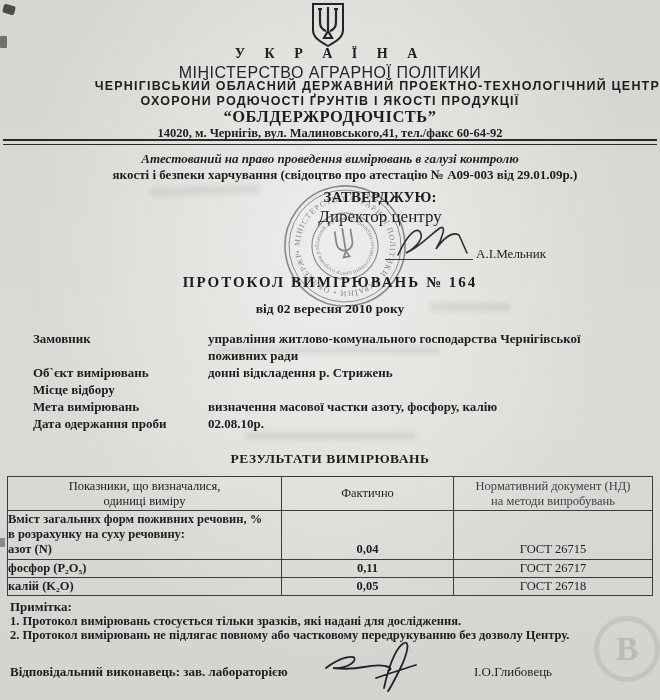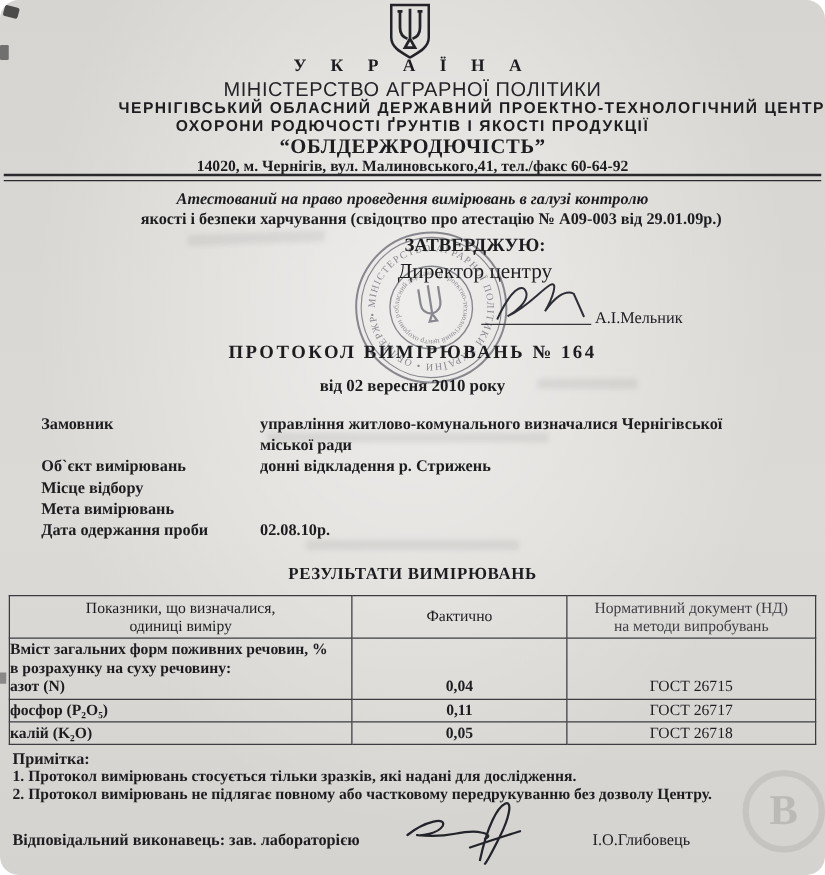--- a/index.html
+++ b/index.html
@@ -3,21 +3,20 @@
 <meta charset="utf-8">
 <style>
   html,body{margin:0;padding:0;}
   .page{
     position:relative; width:660px; height:700px; overflow:hidden;
     background:
       radial-gradient(ellipse at 50% 35%, rgba(255,255,255,0.55), rgba(255,255,255,0) 65%),
       linear-gradient(#d7d5d1, #dcdad6 60%, #d5d3cf);
     font-family:"Liberation Serif","DejaVu Serif",serif;
     color:#1d1d20;
-    border-radius:15px;
   }
   .abs{position:absolute;}
   .ctr{left:0; right:0; text-align:center;}
   
   .country{top:46px; font-size:14px; font-weight:bold; letter-spacing:8px;}
   .ministry{top:64px; font-family:"Liberation Sans","DejaVu Sans",sans-serif; font-size:16px; letter-spacing:0.5px; color:#242428;}
   .org1{top:79px; font-family:"Liberation Sans","DejaVu Sans",sans-serif; font-size:12.5px; font-weight:bold; letter-spacing:1.2px;text-align:right;}
   .org2{top:94px; font-family:"Liberation Sans","DejaVu Sans",sans-serif; font-size:12.5px; font-weight:bold; letter-spacing:1.2px;}
   .orgname{top:107px; font-size:16.5px; font-weight:bold; letter-spacing:0.5px;}
   .address{top:126px; font-size:12.5px; font-weight:bold;}
@@ -133,31 +132,32 @@
   </div>
   <div class="abs sigline"></div>
   <div class="abs appr-name">А.І.Мельник</div>
 
   <div class="abs ctr ptitle">ПРОТОКОЛ ВИМІРЮВАНЬ № 164</div>
   <div class="abs ctr pdate">від 02 вересня 2010 року</div>
 
   <div class="abs details">
     <div class="drow">
       <div class="dlab">Замовник</div>
-      <div class="dval">управління житлово-комунального визначалися Чернігівської міської ради</div>
+      <div class="dval">управління житлово-комунального господарства Чернігівської поживних ради</div>
     </div>
     <div class="drow">
       <div class="dlab">Об`єкт вимірювань</div>
       <div class="dval">донні відкладення р. Стрижень</div>
     </div>
     <div class="drow">
       <div class="dlab">Місце відбору</div>
     </div>
     <div class="drow">
       <div class="dlab">Мета вимірювань</div>
+      <div class="dval">визначення масової частки азоту, фосфору, калію</div>
     </div>
     <div class="drow">
       <div class="dlab">Дата одержання проби</div>
       <div class="dval">02.08.10р.</div>
     </div>
   </div>
 
   <div class="abs ctr rtitle">РЕЗУЛЬТАТИ ВИМІРЮВАНЬ</div>
 
   <table class="res">

